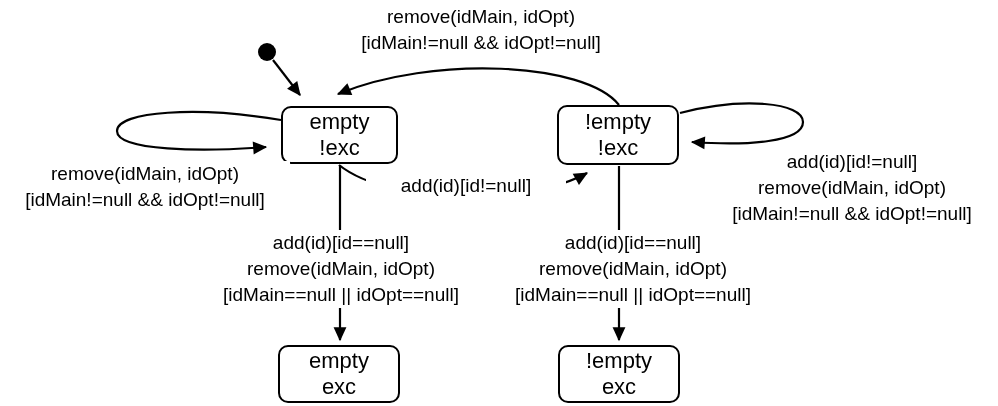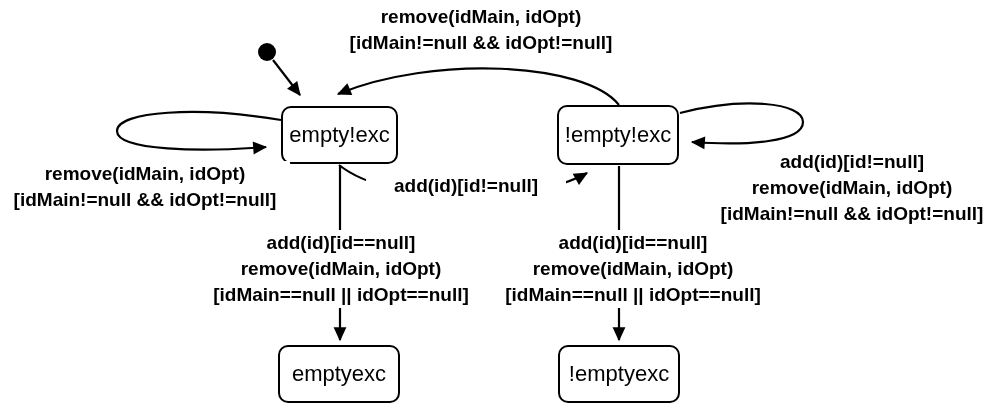--- a/index.html
+++ b/index.html
@@ -11,35 +11,35 @@
     color:#000;
     overflow:hidden;
   }
   #wires{position:absolute;left:0;top:0;width:998px;height:406px;}
   .state{
     position:absolute;
     box-sizing:border-box;
     border:2.5px solid #000;
     border-radius:10px;
     background:#fff;
-    display:flex;flex-direction:row;
+    display:flex;flex-direction:column;
     align-items:center;justify-content:center;
     font-size:22px;line-height:26px;
     text-align:center;
     z-index:2;
   }
   .tlabel{
     position:absolute;
     font-size:19px;line-height:26px;
     text-align:center;
     background:#fff;
     z-index:3;
     white-space:nowrap;
   }
-  .tlabel div{padding:0 2px;font-weight:bold;}
+  .tlabel div{padding:0 2px;}
 </style>
 </head>
 <body>
 
 <div id="canvas">
 
   <svg id="wires" viewBox="0 0 998 406" xmlns="http://www.w3.org/2000/svg">
     <defs>
       <marker id="arrow" viewBox="0 0 12 12" refX="11" refY="6" markerUnits="userSpaceOnUse" markerWidth="17" markerHeight="14" orient="auto">
         <path d="M0,0.5 L12,6 L0,11.5 z" fill="#000"></path>

